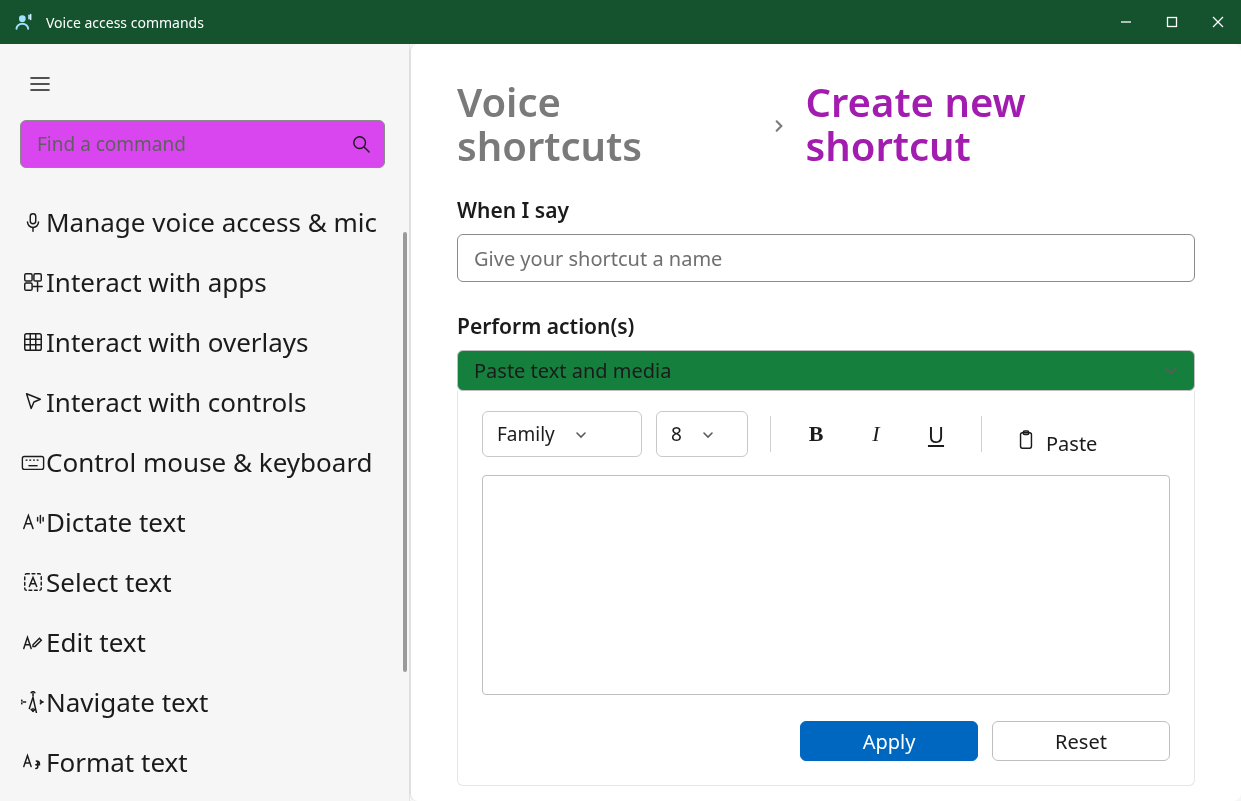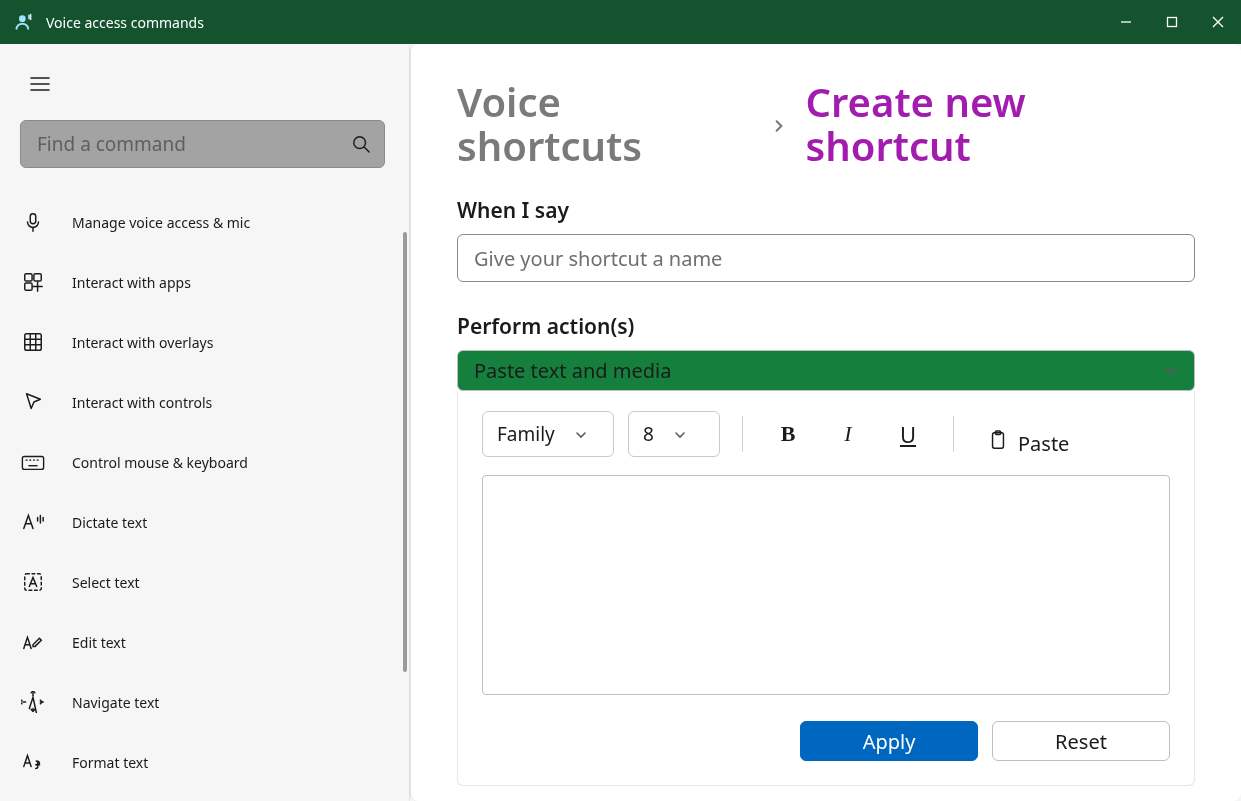--- a/index.html
+++ b/index.html
@@ -15,28 +15,28 @@
   .titlebar .win-ctrl svg { stroke:#fff; }
 
   
   .body { flex:1; display:flex; min-height:0; background:#f6f6f6; }
 
   
   .sidebar { width:410px; background:#f6f6f6; border-right:1px solid #e6e6e6; display:flex; flex-direction:column; }
   .sidebar-top { padding:20px 24px 10px 20px; }
   .hamburger { width:40px; height:40px; display:flex; align-items:center; justify-content:center; margin-bottom:16px; }
   .search-wrap { position:relative; }
-  .search-input { width:100%; height:48px; border:1px solid #8a8a8a; border-radius:6px; padding:0 48px 0 16px; font-size:19px; color:#1b1b1b; background:#a3a3a3; outline:none; font-family:inherit; }
+  .search-input { width:100%; height:48px; border:1px solid #8a8a8a; border-radius:6px; padding:0 48px 0 16px; font-size:19px; color:#1b1b1b; background:#d946ef; outline:none; font-family:inherit; }
   .search-input::placeholder { color:#5f5f5f; }
   .search-btn { position:absolute; right:4px; top:4px; width:40px; height:40px; display:flex; align-items:center; justify-content:center; border:none; background:transparent; }
 
   .nav-list { flex:1; overflow:hidden; margin-top:14px; position:relative; }
   .nav-scroll-thumb { position:absolute; right:2px; top:40px; width:4px; height:440px; background:#9a9a9a; border-radius:3px; }
 
-  .nav-item { display:flex; align-items:center; height:60px; padding:0 24px 0 20px; gap:26px; font-size:14px; color:#1b1b1b; }
+  .nav-item { display:flex; align-items:center; height:60px; padding:0 24px 0 20px; font-size:26px; color:#1b1b1b; }
   .nav-item .ic { width:26px; height:26px; display:flex; align-items:center; justify-content:center; flex-shrink:0; }
   .nav-item .ic svg { stroke:#1b1b1b; }
 
   
   .main { flex:1; background:#fff; overflow:auto; border-left:1px solid #e0e0e0; box-shadow:-1px 0 0 rgba(0,0,0,0.03);border-radius:8px; }
   .main-inner { padding:36px 46px 20px 46px; }
 
   .breadcrumb { display:flex; align-items:center; gap:20px; font-size:40px; font-weight:600; line-height:1.1; margin-bottom:28px; }
   .breadcrumb .root { color:#7a7a7a; font-weight:600; }
   .breadcrumb .chev { color:#7a7a7a; font-size:22px; font-weight:400; }
@@ -48,21 +48,21 @@
 
   .section-gap { height:30px; }
 
   .dropdown { width:100%; height:41px; border:1px solid #bfbfbf; border-radius:6px; padding:0 16px; font-size:20px; background:#15803d; display:flex; align-items:center; justify-content:space-between; }
   .dropdown .chev { color:#5b5b5b; }
 
   .editor-card { border:1px solid #e6e6e6; border-top:none; border-radius:0 0 6px 6px; padding:20px 24px 24px 24px; }
 
   .toolbar { display:flex; align-items:center; gap:14px; margin-bottom:18px; }
   .combo { height:46px; border:1px solid #c9c9c9; border-radius:6px; background:#fff; padding:0 14px; display:flex; align-items:center; gap:20px; font-size:19px; }
-  .combo.family { width:132px; }
+  .combo.family { width:160px; }
   .combo.size   { width:92px; }
   .toolbar .sep { width:1px; height:36px; background:#d0d0d0; margin:0 8px; }
   .fmt-btn { width:46px; height:46px; display:flex; align-items:center; justify-content:center; font-size:22px; border-radius:4px; }
   .fmt-btn.bold { font-weight:800; font-family:"Segoe UI", serif; }
   .fmt-btn.italic { font-style:italic; font-family:Georgia, serif; }
   .fmt-btn.underline { text-decoration:underline; }
   .paste-btn { display:flex; align-items:flex-end; gap:10px; height:46px; padding:0 12px; font-size:20px; border-radius:4px; }
 
   .rte { width:100%; height:220px; border:1px solid #bfbfbf; border-radius:4px; background:#fff; }
 

